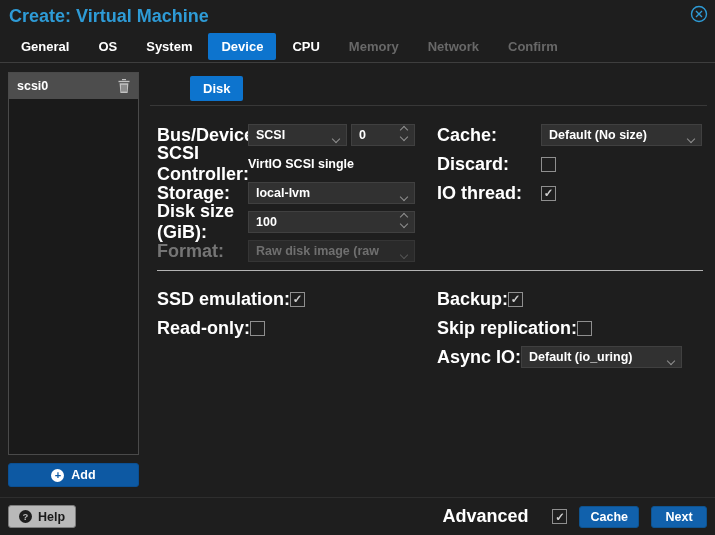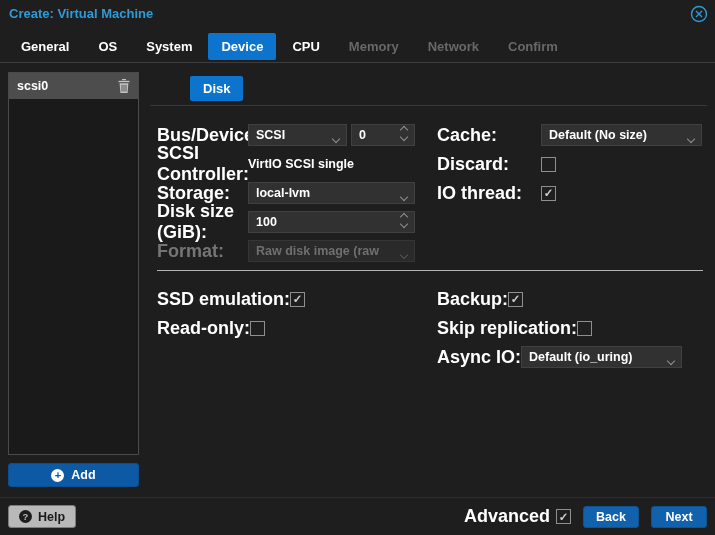--- a/index.html
+++ b/index.html
@@ -6,21 +6,21 @@
   html,body { width:715px; height:535px; }
   body {
     font-family:"Liberation Sans", sans-serif;
     background:#1e1e1e; color:#fff;
     position:relative; overflow:hidden;
   }
   #window { position:absolute; inset:0; background:#1e1e1e; }
 
   
   .titlebar { position:absolute; left:0; top:0; width:715px; height:30px; }
-  .title { position:absolute; left:9px; top:6px; font-size:13px; font-weight:700; color:#2e9bd6; }
+  .title { position:absolute; left:9px; top:6px; font-size:18px; font-weight:700; color:#2e9bd6; }
   .close-icon { position:absolute; right:7px; top:5px; width:18px; height:18px; cursor:pointer; }
 
   
   .tabbar { position:absolute; left:0; top:30px; width:715px; height:33px;
             display:flex; align-items:center; padding-left:8px; gap:3px;
             border-bottom:1px solid #3e3e3e; }
   .tab { padding:6px 13px; font-size:13px; font-weight:700; color:#ffffff; border-radius:2px; }
   .tab.active { background:#0d74ce; color:#fff; }
   .tab.disabled { color:#686868; }
 
@@ -84,21 +84,21 @@
   
   .footer-line { position:absolute; left:0; top:497px; width:715px; height:1px; background:#2e2e2e; }
   .help-btn { position:absolute; left:8px; top:505px; width:68px; height:23px;
               background:#b9b9b9; border:1px solid #7c7c7c; border-radius:3px;
               color:#1a1a1a; font-size:12.5px; font-weight:700;
               display:flex; align-items:center; justify-content:center; gap:6px; cursor:pointer; }
   .q-circle { width:13px; height:13px; border-radius:50%; background:#1d1d1d; color:#b9b9b9;
               font-size:9.5px; font-weight:700; line-height:13px; text-align:center; display:inline-block; }
   .footer-right { position:absolute; right:8px; top:505px; height:23px;
                   display:flex; align-items:center; gap:12px; }
-  .adv-wrap { display:flex; align-items:center; gap:6px; }
+  .adv-wrap { display:flex; align-items:center; gap:24px; }
   .adv-wrap .lbl { font-weight:700; }
   .btn-blue { min-width:56px; height:22px; background:#1161ac; border:1px solid #0e538f; border-radius:3px;
               color:#fff; font-size:12.5px; font-weight:700;
               display:flex; align-items:center; justify-content:center; padding:0 10px; cursor:pointer; }
   .trash-svg { width:12px; height:14px; }
 </style>
 </head>
 <body>
 
 <div id="window">
@@ -240,17 +240,17 @@
   <div class="footer-line"></div>
   <div class="help-btn">
     <span class="q-circle">?</span>
     <span>Help</span>
   </div>
   <div class="footer-right">
     <div class="adv-wrap">
       <span class="lbl">Advanced</span>
       <div class="checkbox">✓</div>
     </div>
-    <div class="btn-blue">Back</div>
+    <div class="btn-blue">Cache</div>
     <div class="btn-blue">Next</div>
   </div>
 
 </div>
 
 </body></html>

